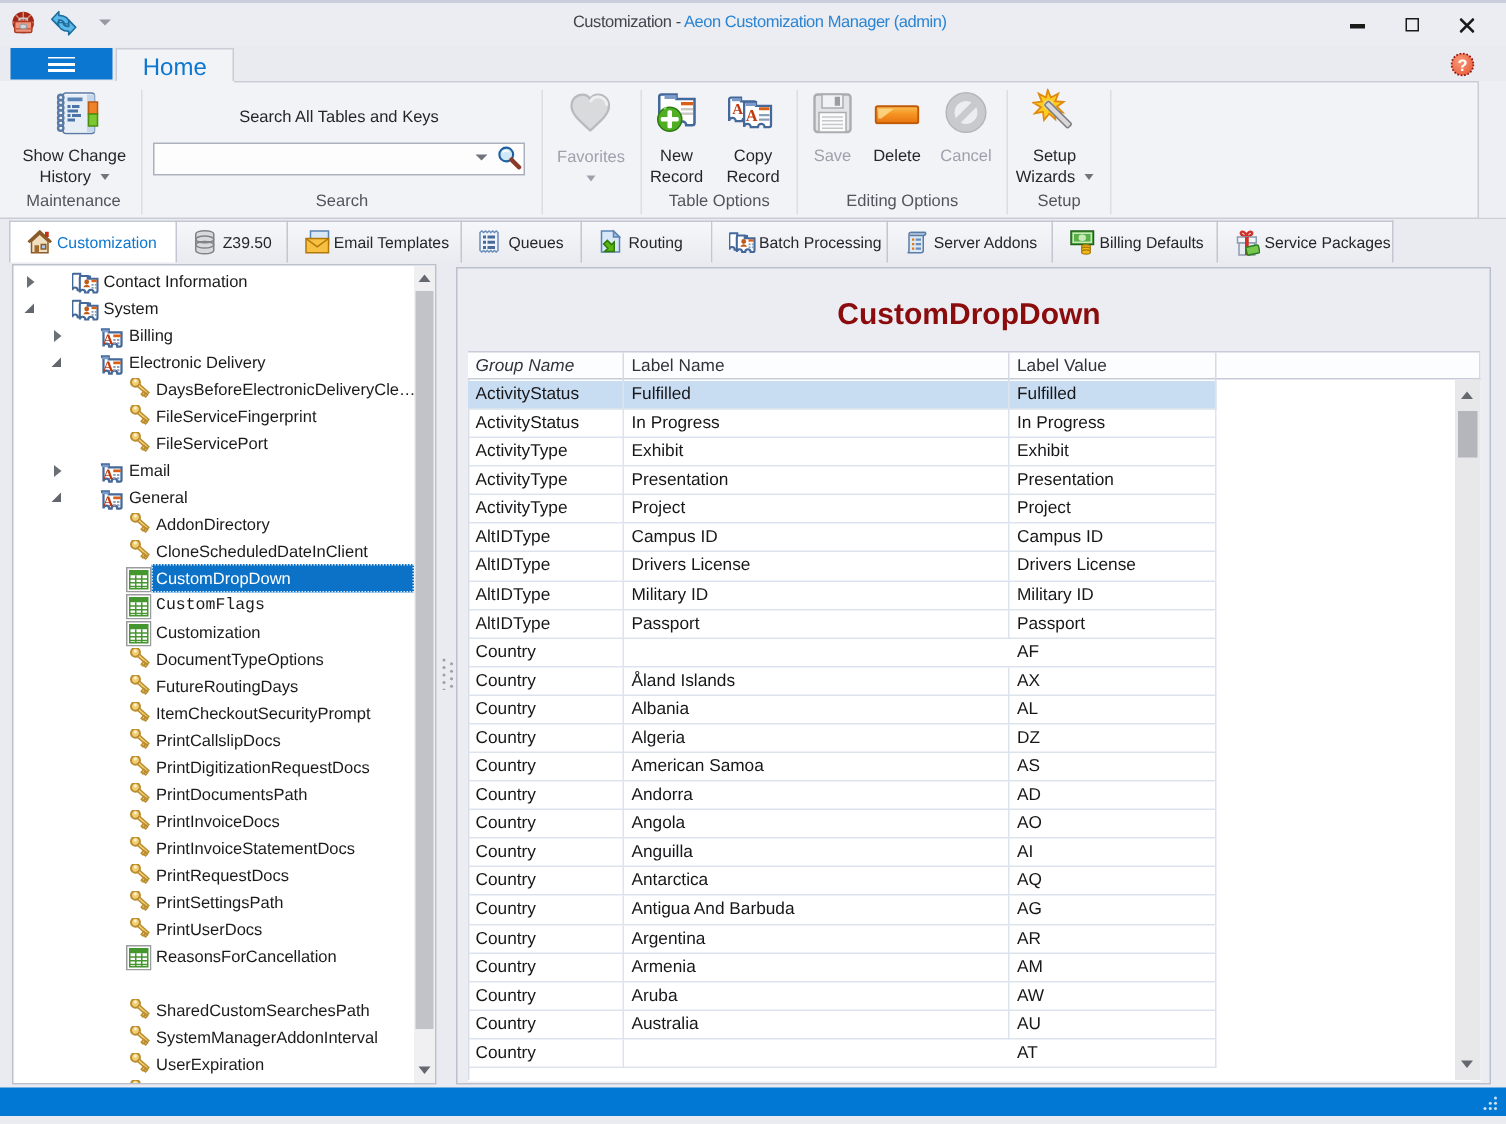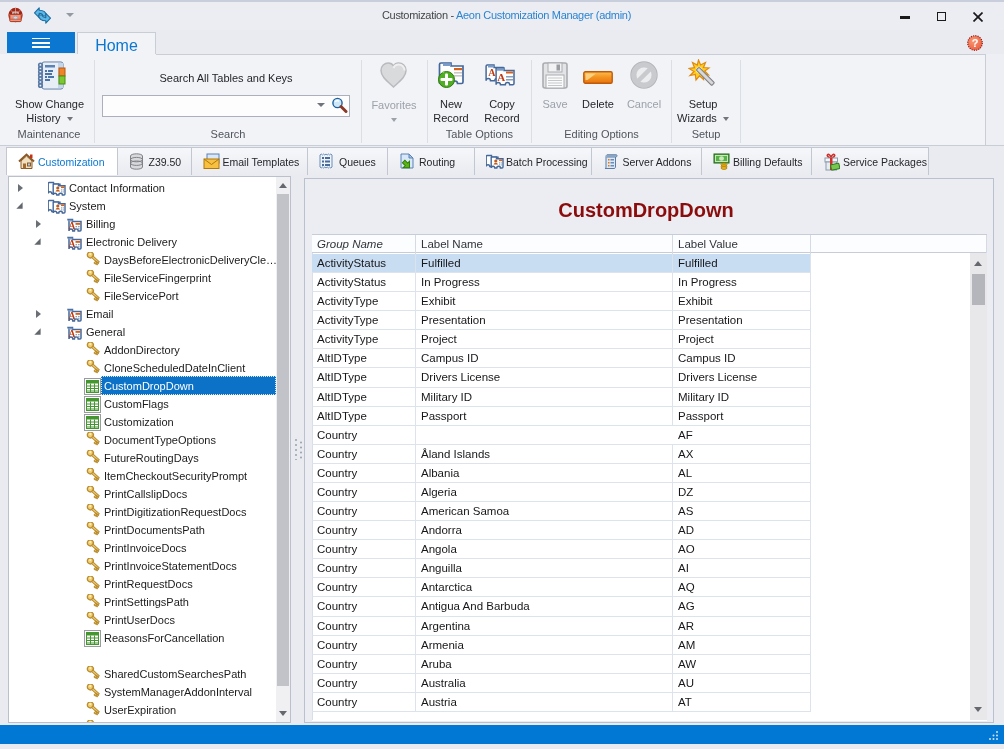--- a/index.html
+++ b/index.html
@@ -517,21 +517,21 @@
           <rect x="2.5" y="2.5" width="12" height="12" fill="#fff" stroke="#44962e"></rect>
           <rect x="2.5" y="2.5" width="12" height="3" fill="#44962e"></rect>
           <g stroke="#44962e" stroke-width="1">
             <line x1="2.5" y1="8" x2="14.5" y2="8"></line>
             <line x1="2.5" y1="10.5" x2="14.5" y2="10.5"></line>
             <line x1="2.5" y1="13" x2="14.5" y2="13"></line>
             <line x1="6.5" y1="5.5" x2="6.5" y2="14.5"></line>
             <line x1="10.5" y1="5.5" x2="10.5" y2="14.5"></line>
           </g>
         </svg></span>
-<span style="position:absolute;left:95px;color:#1b1b1b;">CustomFlags</span>
+<span style="position:absolute;left:95px;color:#1b1b1b;font-family:Liberation Mono, monospace;">CustomFlags</span>
 </div>
 <div class="trow" style="left:0;top:236.0px;width:260px;">
 <span class="ticn" style="left:75px;top:0.5px;"><svg width="17" height="17" viewBox="0 0 17 17">
           <rect x="0.5" y="0.5" width="16" height="16" fill="#fff" stroke="#9a9b9e"></rect>
           <rect x="2.5" y="2.5" width="12" height="12" fill="#fff" stroke="#44962e"></rect>
           <rect x="2.5" y="2.5" width="12" height="3" fill="#44962e"></rect>
           <g stroke="#44962e" stroke-width="1">
             <line x1="2.5" y1="8" x2="14.5" y2="8"></line>
             <line x1="2.5" y1="10.5" x2="14.5" y2="10.5"></line>
             <line x1="2.5" y1="13" x2="14.5" y2="13"></line>
@@ -873,21 +873,20 @@
         <div style="left:104px;width:257px;">Aruba</div>
         <div style="left:361px;width:138px;">AW</div>
 </div>
 <div class="grow" style="top:439.76px;">
 <div style="left:0;width:104px;">Country</div>
         <div style="left:104px;width:257px;">Australia</div>
         <div style="left:361px;width:138px;">AU</div>
 </div>
 <div class="grow" style="top:458.84px;">
 <div style="left:0;width:104px;">Country</div>
-        <div style="left:104px;width:257px;">Austria</div>
         <div style="left:361px;width:138px;">AT</div>
 </div>
 <div id="gscroll">
 <div style="position:absolute;left:4px;top:8px;" class="sb-arrow-up"></div>
 <div id="gthumb"></div>
 <div style="position:absolute;left:4px;bottom:8px;" class="sb-arrow-dn"></div>
 </div>
 </div>
 </div>
 <div id="statusbar" class="abs"></div>

